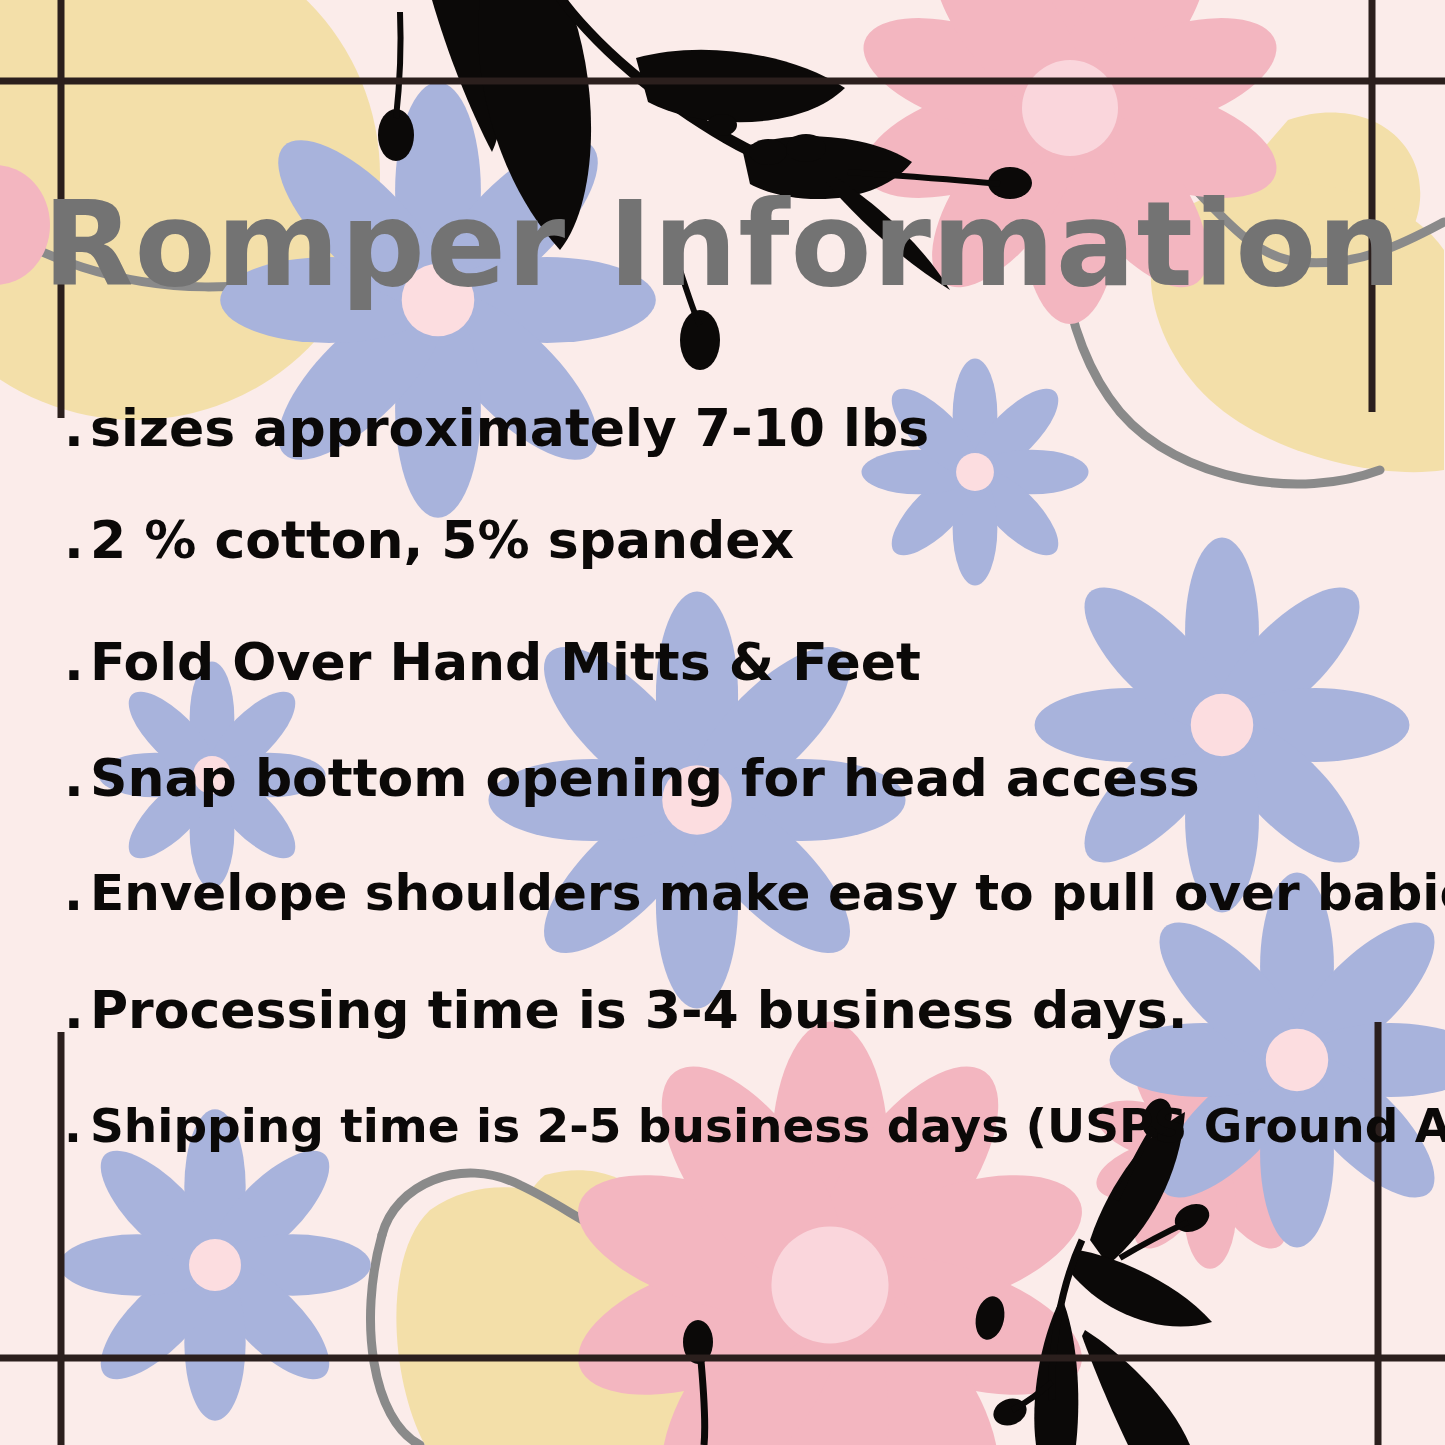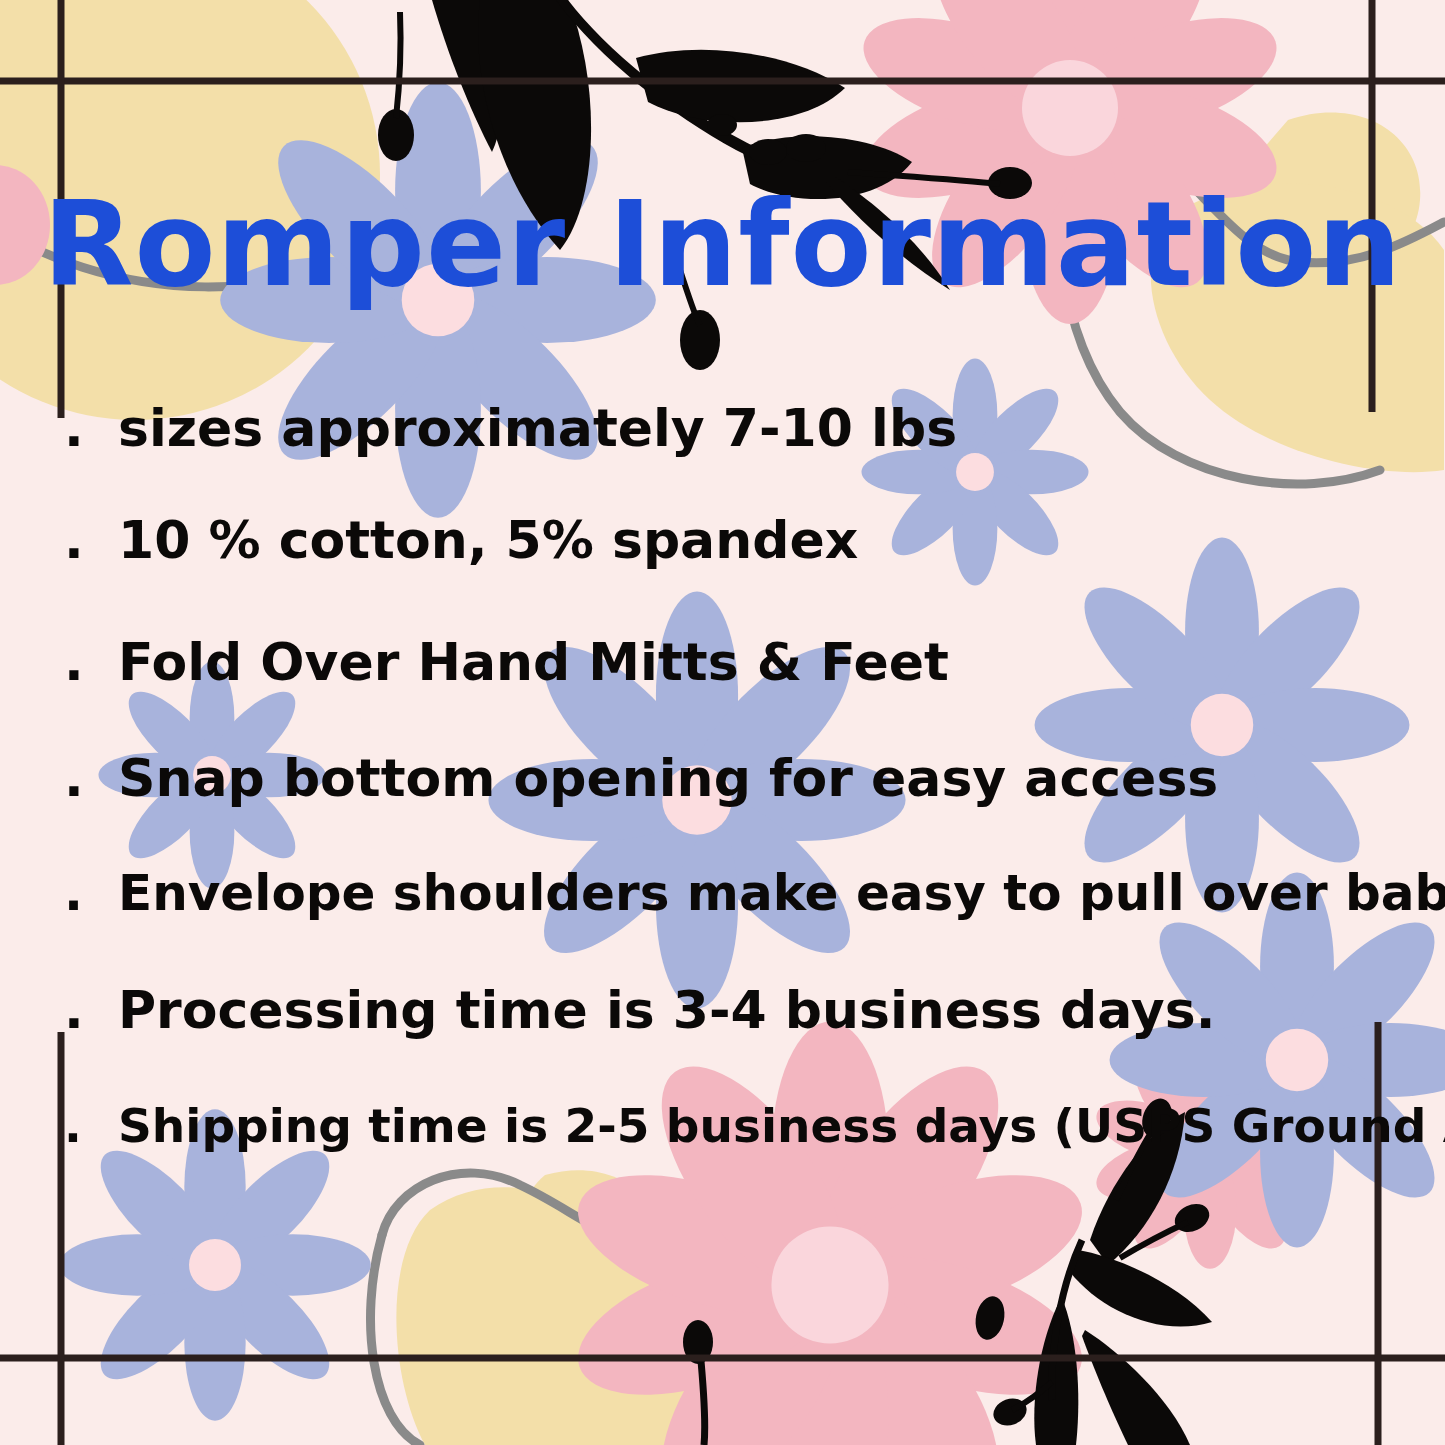--- a/index.html
+++ b/index.html
@@ -21,21 +21,21 @@
   .title{
     position:absolute;
     left:0; right:0;
     top:183px;
     text-align:center;
     font-family:"DejaVu Sans", sans-serif;
     font-weight:bold;
     font-size:118px;
     line-height:1.05;
     letter-spacing:1px;
-    color:#1d4ed8;
+    color:#737373;
     white-space:nowrap;
   }
 
   
   .bullets{
     position:absolute;
     left:64px;
     top:398px;
     width:1360px;
   }
@@ -45,21 +45,21 @@
     color:#0b0908;
     font-family:"DejaVu Sans", sans-serif;
     font-weight:bold;
     white-space:nowrap;
   }
   .bullet-dot{
     width:26px;
     flex:0 0 26px;
     text-align:left;
   }
-  .bullet-text{flex:0 1 auto;margin-left:28px;}
+  .bullet-text{flex:0 1 auto;}
 
   
   .r0{position:absolute;left:0;top:0;   font-size:52px;}
   .r1{position:absolute;left:0;top:112px;font-size:52px;}
   .r2{position:absolute;left:0;top:234px;font-size:52px;}
   .r3{position:absolute;left:0;top:350px;font-size:52px;}
   .r4{position:absolute;left:0;top:466px;font-size:50px;}
   .r5{position:absolute;left:0;top:582px;font-size:52px;}
   .r6{position:absolute;left:0;top:700px;font-size:47px;}
 </style>
@@ -203,31 +203,31 @@
 
     <div class="bullets">
 
       <div class="bullet-row r0">
         <span class="bullet-dot">.</span>
         <span class="bullet-text">sizes approximately 7-10 lbs</span>
       </div>
 
       <div class="bullet-row r1">
         <span class="bullet-dot">.</span>
-        <span class="bullet-text">10 % cotton, 5% spandex</span>
+        <span class="bullet-text">2 % cotton, 5% spandex</span>
       </div>
 
       <div class="bullet-row r2">
         <span class="bullet-dot">.</span>
         <span class="bullet-text">Fold Over Hand Mitts  &amp;  Feet</span>
       </div>
 
       <div class="bullet-row r3">
         <span class="bullet-dot">.</span>
-        <span class="bullet-text">Snap bottom opening for easy access</span>
+        <span class="bullet-text">Snap bottom opening for head access</span>
       </div>
 
       <div class="bullet-row r4">
         <span class="bullet-dot">.</span>
         <span class="bullet-text">Envelope shoulders make easy to pull over babies head</span>
       </div>
 
       <div class="bullet-row r5">
         <span class="bullet-dot">.</span>
         <span class="bullet-text">Processing time is 3-4 business days.</span>

